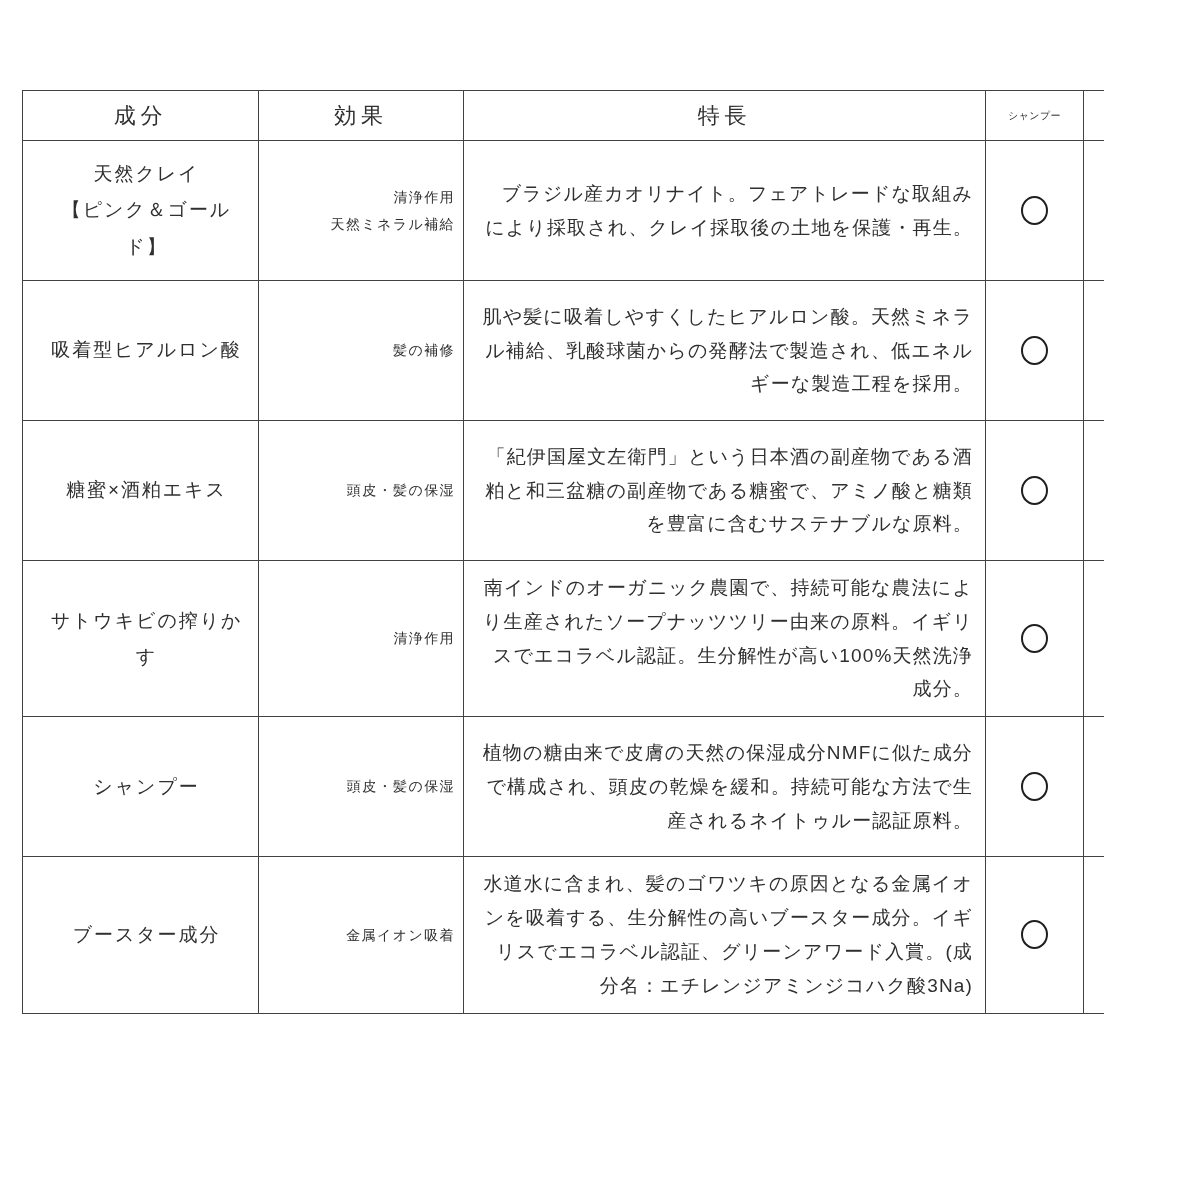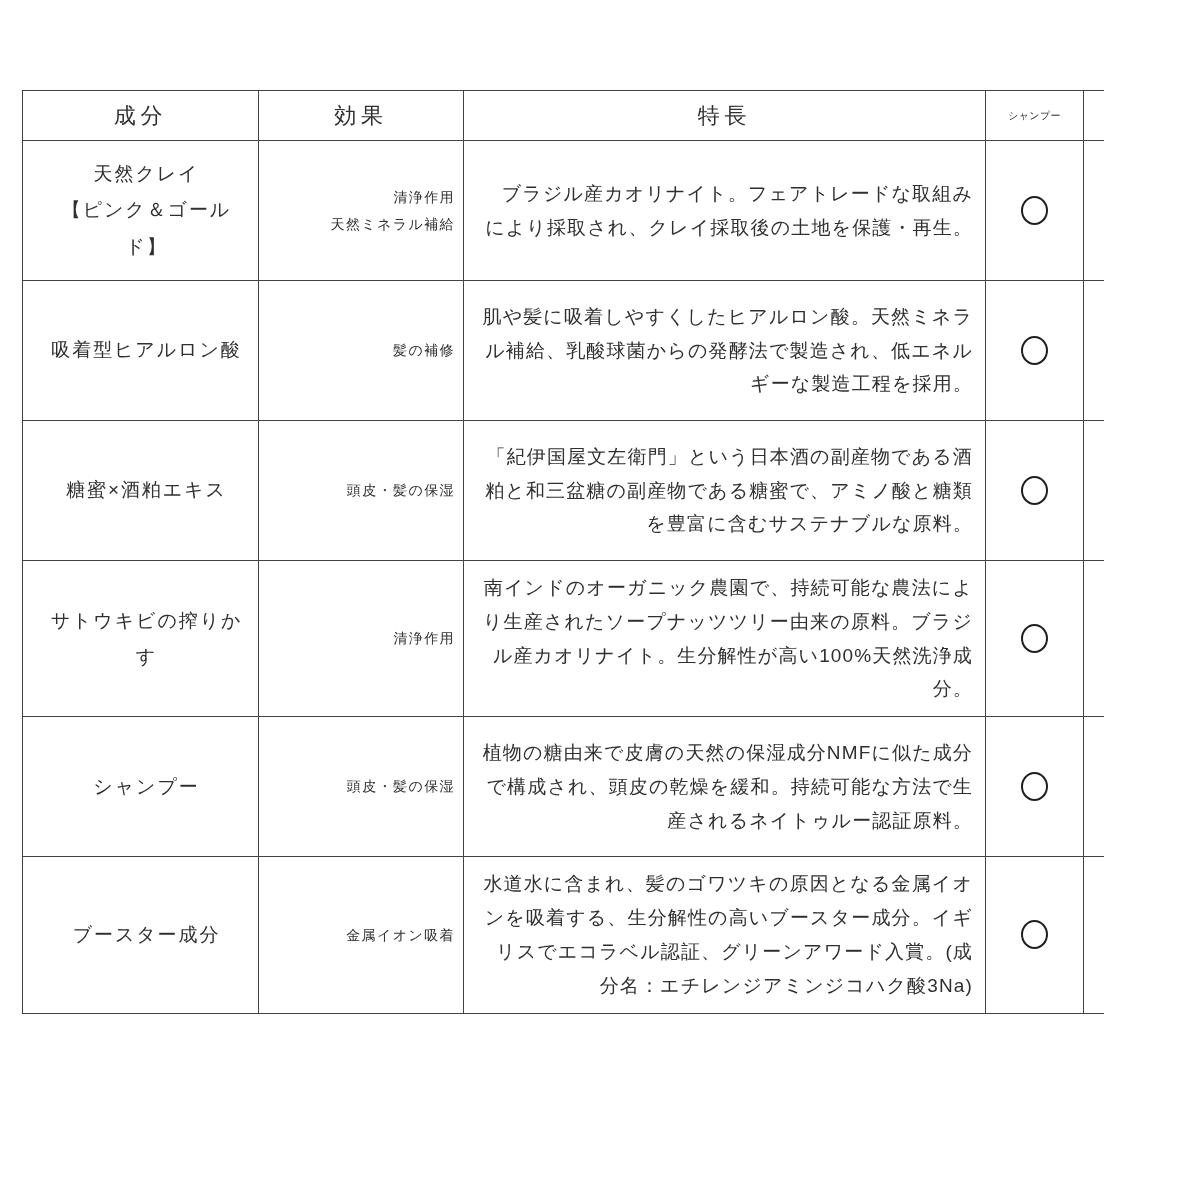--- a/index.html
+++ b/index.html
@@ -145,21 +145,21 @@
       <tr>
         <td class="cell-ingredient">糖蜜×酒粕エキス</td>
         <td class="cell-effect">頭皮・髪の保湿</td>
         <td class="cell-feature">「紀伊国屋文左衛門」という日本酒の副産物である酒粕と和三盆糖の副産物である糖蜜で、アミノ酸と糖類を豊富に含むサステナブルな原料。</td>
         <td class="cell-mark"><span class="circle-mark"></span></td>
         <td class="cell-mark"><span class="circle-mark"></span></td>
       </tr>
       <tr>
         <td class="cell-ingredient">サトウキビの搾りかす</td>
         <td class="cell-effect">清浄作用</td>
-        <td class="cell-feature">南インドのオーガニック農園で、持続可能な農法により生産されたソープナッツツリー由来の原料。ブラジル産カオリナイト。生分解性が高い100%天然洗浄成分。</td>
+        <td class="cell-feature">南インドのオーガニック農園で、持続可能な農法により生産されたソープナッツツリー由来の原料。イギリスでエコラベル認証。生分解性が高い100%天然洗浄成分。</td>
         <td class="cell-mark"><span class="circle-mark"></span></td>
         <td class="cell-mark"><span class="cross-mark"></span></td>
       </tr>
       <tr>
         <td class="cell-ingredient">シャンプー</td>
         <td class="cell-effect">頭皮・髪の保湿</td>
         <td class="cell-feature">植物の糖由来で皮膚の天然の保湿成分NMFに似た成分で構成され、頭皮の乾燥を緩和。持続可能な方法で生産されるネイトゥルー認証原料。</td>
         <td class="cell-mark"><span class="circle-mark"></span></td>
         <td class="cell-mark"><span class="circle-mark"></span></td>
       </tr>

